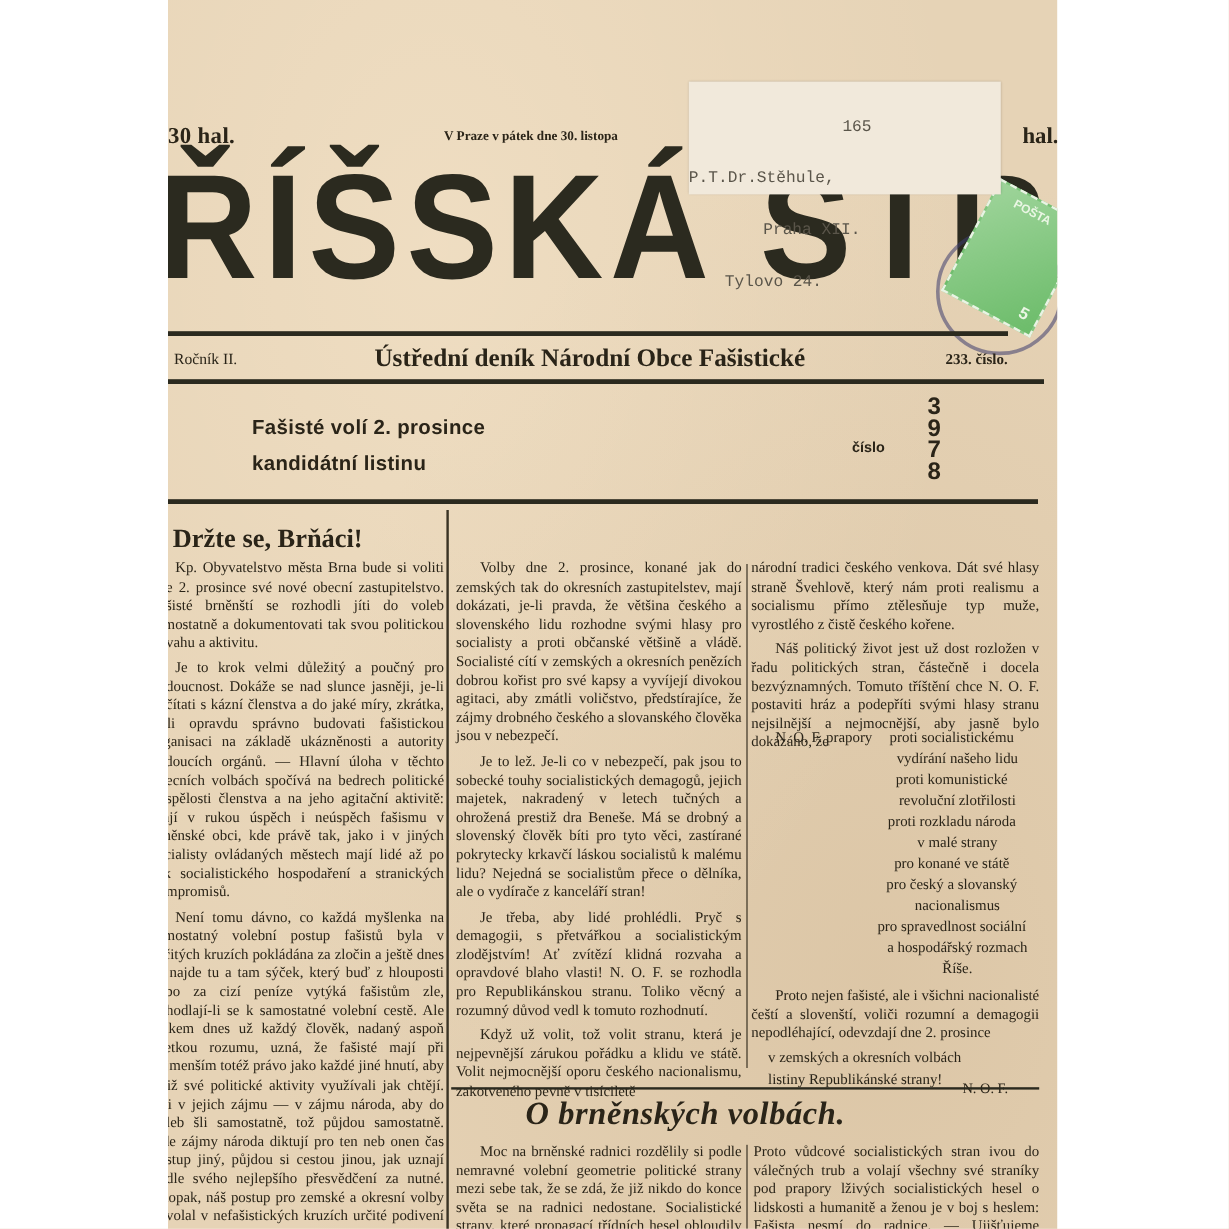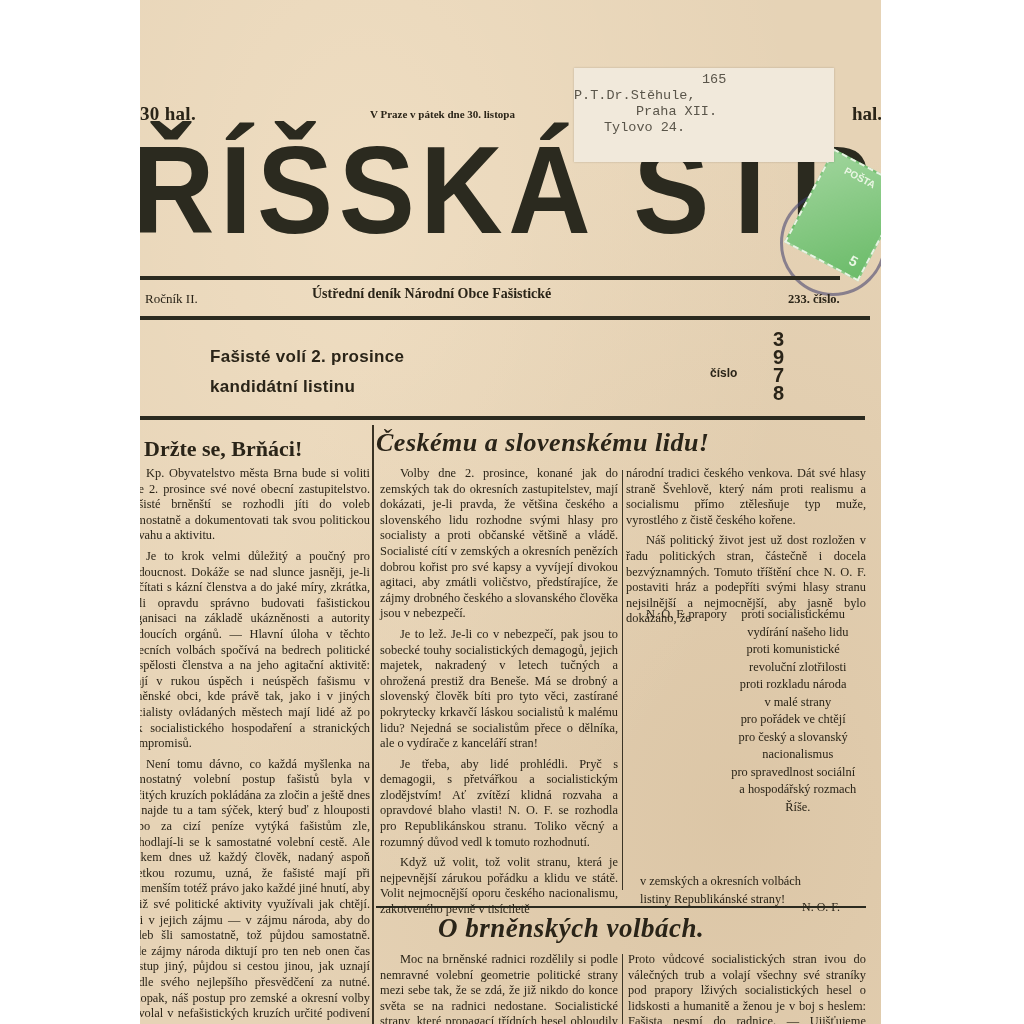--- a/index.html
+++ b/index.html
@@ -6,29 +6,29 @@
   body{width:1024px;height:1024px;background:#ffffff;position:relative;overflow:hidden;font-family:"Liberation Serif",serif;}
   .paper{position:absolute;left:140px;top:0;width:741px;height:1024px;background:#e6d3b6;
     background-image:radial-gradient(ellipse at 30% 20%,rgba(255,240,215,.35),transparent 60%),radial-gradient(ellipse at 80% 80%,rgba(190,160,120,.25),transparent 60%);
     overflow:hidden;color:#2a2418;}
   .abs{position:absolute;}
   .price{left:0;top:103px;font-weight:bold;font-size:19px;letter-spacing:.3px;}
   .dateline{left:230px;top:108px;font-weight:bold;font-size:11px;}
   .price-r{left:712px;top:103px;font-weight:bold;font-size:19px;}
   .masthead{left:-8px;top:128px;font-family:"Liberation Sans",sans-serif;font-weight:bold;font-size:124px;letter-spacing:6px;color:#2b2a1f;transform:scaleX(.92);transform-origin:left top;line-height:1;white-space:nowrap;}
   .label{left:434px;top:68px;width:260px;height:90px;background:#f1e9db;box-shadow:0 0 2px rgba(0,0,0,.2);font-family:"Liberation Mono",monospace;font-size:13.5px;color:#5a554a;line-height:16px;padding:4px 0 0 0;}
-  .label div{white-space:pre;}
+  .label div{white-space:pre;margin-top:27px;}
   .stamp{left:664px;top:162px;width:80px;height:102px;background:linear-gradient(135deg,#9ed49a,#6cbc6a);transform:rotate(28deg);border:2px dashed #e9f3e4;}
   .stamp-txt{position:absolute;top:6px;left:18px;font-family:"Liberation Sans",sans-serif;font-size:10px;color:#eaf6e4;font-weight:bold;}
   .stamp-num{position:absolute;bottom:6px;right:8px;font-size:14px;color:#eaf6e4;font-weight:bold;font-family:"Liberation Sans",sans-serif;}
   .postmark{left:640px;top:190px;width:100px;height:100px;border:3px solid rgba(60,60,110,.55);border-radius:50%;}
   .rule{left:0;height:4px;background:#2b2a1f;}
   .rule.thin{height:2px;}
   .vol{left:5px;top:291px;font-weight:normal;font-size:13px;}
-  .motto{left:172px;top:286px;font-weight:bold;font-size:14px;}
+  .motto{left:172px;top:286px;font-weight:bold;font-size:21px;}
   .issue{left:648px;top:292px;font-weight:bold;font-size:12.5px;}
   .banner-head{left:70px;top:342px;font-family:"Liberation Sans",sans-serif;font-weight:bold;font-size:17px;line-height:30px;width:365px;letter-spacing:.3px;}
   .regions{left:452px;top:332px;font-family:"Liberation Sans",sans-serif;font-weight:bold;font-size:11.5px;line-height:17px;}
   .cislo{left:570px;top:366px;font-family:"Liberation Sans",sans-serif;font-weight:bold;font-size:12px;}
   .digits{left:633px;top:330px;font-family:"Liberation Sans",sans-serif;font-weight:bold;font-size:20px;line-height:18px;text-align:center;}
   .col{font-size:12.4px;line-height:15.6px;text-align:justify;}
   .col p{margin:0;text-indent:20px;}
   .col p+p{margin-top:5px;}
   .h-left{left:4px;top:436px;font-family:"Liberation Serif",serif;font-weight:bold;font-size:22px;}
   .vline{width:2px;background:#3a3324;}
@@ -83,46 +83,48 @@
 
   <div class="abs h-left">Držte se, Brňáci!</div>
   <div class="abs col" style="left:-14px;top:466px;width:244px;">
     <p>Kp. Obyvatelstvo města Brna bude si voliti dne 2. prosince své nové obecní zastupitelstvo. Fašisté brněnští se rozhodli jíti do voleb samostatně a dokumentovati tak svou politickou odvahu a aktivitu.</p>
     <p>Je to krok velmi důležitý a poučný pro budoucnost. Dokáže se nad slunce jasněji, je-li počítati s kázní členstva a do jaké míry, zkrátka, je-li opravdu správno budovati fašistickou organisaci na základě ukázněnosti a autority vedoucích orgánů. — Hlavní úloha v těchto obecních volbách spočívá na bedrech politické vyspělosti členstva a na jeho agitační aktivitě: mají v rukou úspěch i neúspěch fašismu v brněnské obci, kde právě tak, jako i v jiných socialisty ovládaných městech mají lidé až po krk socialistického hospodaření a stranických kompromisů.</p>
     <p>Není tomu dávno, co každá myšlenka na samostatný volební postup fašistů byla v určitých kruzích pokládána za zločin a ještě dnes se najde tu a tam sýček, který buď z hlouposti nebo za cizí peníze vytýká fašistům zle, odhodlají-li se k samostatné volební cestě. Ale celkem dnes už každý člověk, nadaný aspoň špetkou rozumu, uzná, že fašisté mají při nejmenším totéž právo jako každé jiné hnutí, aby totiž své politické aktivity využívali jak chtějí. Jeli v jejich zájmu — v zájmu národa, aby do voleb šli samostatně, tož půjdou samostatně. Kde zájmy národa diktují pro ten neb onen čas postup jiný, půjdou si cestou jinou, jak uznají podle svého nejlepšího přesvědčení za nutné. Naopak, náš postup pro zemské a okresní volby vyvolal v nefašistických kruzích určité podivení a bylo nám i občanským tiskem vykládáno ve zlé, že jsme se rozhodli ke kooperaci s politickou stranou a nešli do voleb sami.</p>
 
   </div>
   <div class="abs vline" style="left:232px;top:425px;height:600px;"></div>
 
-  <div class="abs h-center">Českému a slovenskému lidu!</div>
   <div class="abs col" style="left:240px;top:466px;width:238px;">
     <p>Volby dne 2. prosince, konané jak do zemských tak do okresních zastupitelstev, mají dokázati, je-li pravda, že většina českého a slovenského lidu rozhodne svými hlasy pro socialisty a proti občanské většině a vládě. Socialisté cítí v zemských a okresních penězích dobrou kořist pro své kapsy a vyvíjejí divokou agitaci, aby zmátli voličstvo, předstírajíce, že zájmy drobného českého a slovanského člověka jsou v nebezpečí.</p>
     <p>Je to lež. Je-li co v nebezpečí, pak jsou to sobecké touhy socialistických demagogů, jejich majetek, nakradený v letech tučných a ohrožená prestiž dra Beneše. Má se drobný a slovenský člověk bíti pro tyto věci, zastírané pokrytecky krkavčí láskou socialistů k malému lidu? Nejedná se socialistům přece o dělníka, ale o vydírače z kanceláří stran!</p>
     <p>Je třeba, aby lidé prohlédli. Pryč s demagogii, s přetvářkou a socialistickým zlodějstvím! Ať zvítězí klidná rozvaha a opravdové blaho vlasti! N. O. F. se rozhodla pro Republikánskou stranu. Toliko věcný a rozumný důvod vedl k tomuto rozhodnutí.</p>
     <p>Když už volit, tož volit stranu, která je nejpevnější zárukou pořádku a klidu ve státě. Volit nejmocnější oporu českého nacionalismu, zakotveného pevně v tisíciletě</p>
   </div>
   <div class="abs vline" style="left:482px;top:470px;height:420px;width:1px;"></div>
   <div class="abs col" style="left:486px;top:466px;width:240px;">
     <p style="text-indent:0">národní tradici českého venkova. Dát své hlasy straně Švehlově, který nám proti realismu a socialismu přímo ztělesňuje typ muže, vyrostlého z čistě českého kořene.</p>
     <p>Náš politický život jest už dost rozložen v řadu politických stran, částečně i docela bezvýznamných. Tomuto tříštění chce N. O. F. postaviti hráz a podepříti svými hlasy stranu nejsilnější a nejmocnější, aby jasně bylo dokázáno, že</p>
   </div>
   <div class="abs nof-list" style="left:506px;top:606px;">N. O. F. prapory</div>
   <div class="abs nof-list" style="left:590px;top:606px;">
     <div style="white-space:pre">proti socialistickému</div>
     <div style="white-space:pre">   vydírání našeho lidu</div>
     <div style="white-space:pre">proti komunistické</div>
     <div style="white-space:pre">   revoluční zlotřilosti</div>
     <div style="white-space:pre">proti rozkladu národa</div>
     <div style="white-space:pre">   v malé strany</div>
-    <div style="white-space:pre">pro pořádek ve chtějí</div>
+    <div style="white-space:pre">pro konané ve státě</div>
     <div style="white-space:pre">pro český a slovanský</div>
     <div style="white-space:pre">   nacionalismus</div>
     <div style="white-space:pre">pro spravedlnost sociální</div>
     <div style="white-space:pre">   a hospodářský rozmach</div>
     <div style="white-space:pre">   Říše.</div>
+  </div>
+  <div class="abs col" style="left:486px;top:822px;width:240px;">
+    <p>Proto nejen fašisté, ale i všichni nacionalisté čeští a slovenští, voliči rozumní a demagogii nepodléhající, odevzdají dne 2. prosince</p>
   </div>
   <div class="abs col" style="left:500px;top:872px;width:230px;line-height:18px;">
     <div>v zemských a okresních volbách</div>
     <div>listiny Republikánské strany!</div>
   </div>
   <div class="abs sign" style="left:662px;top:900px;">N. O. F.</div>
 
   <div class="abs rule thin" style="left:236px;top:906px;width:490px;"></div>
 
   <div class="abs h-bottom">O brněnských volbách.</div>

